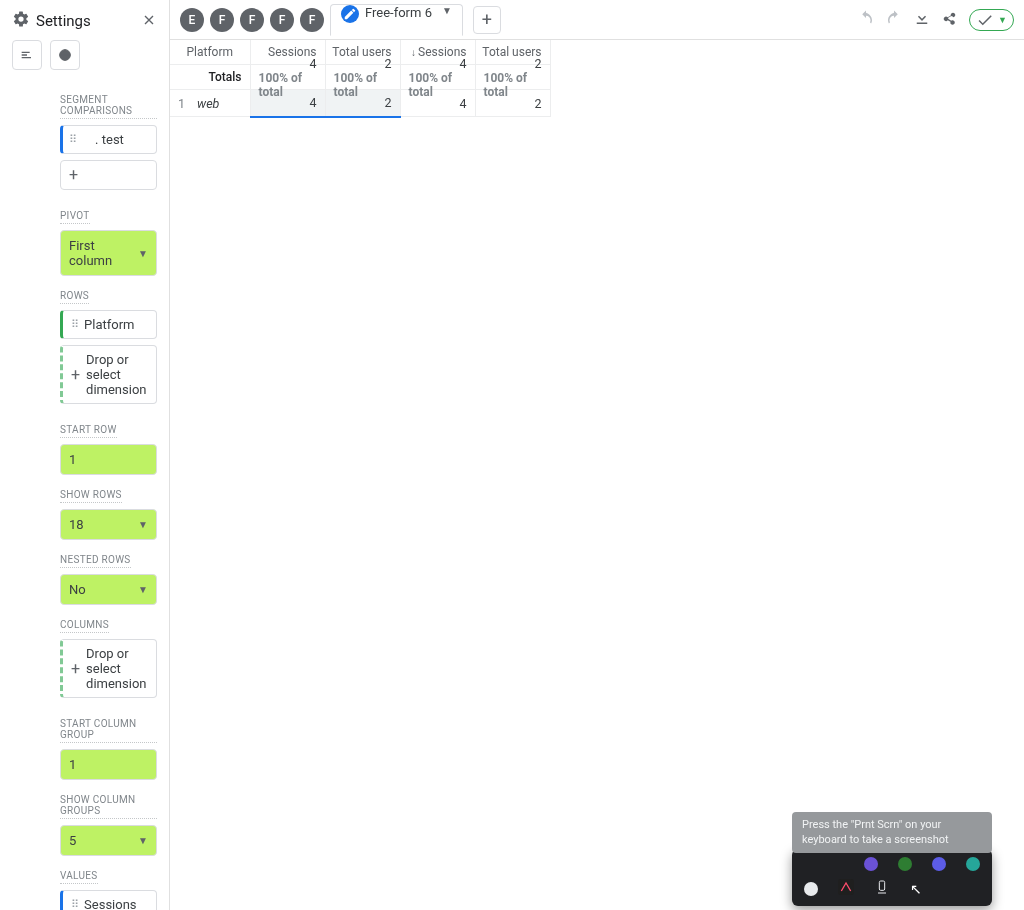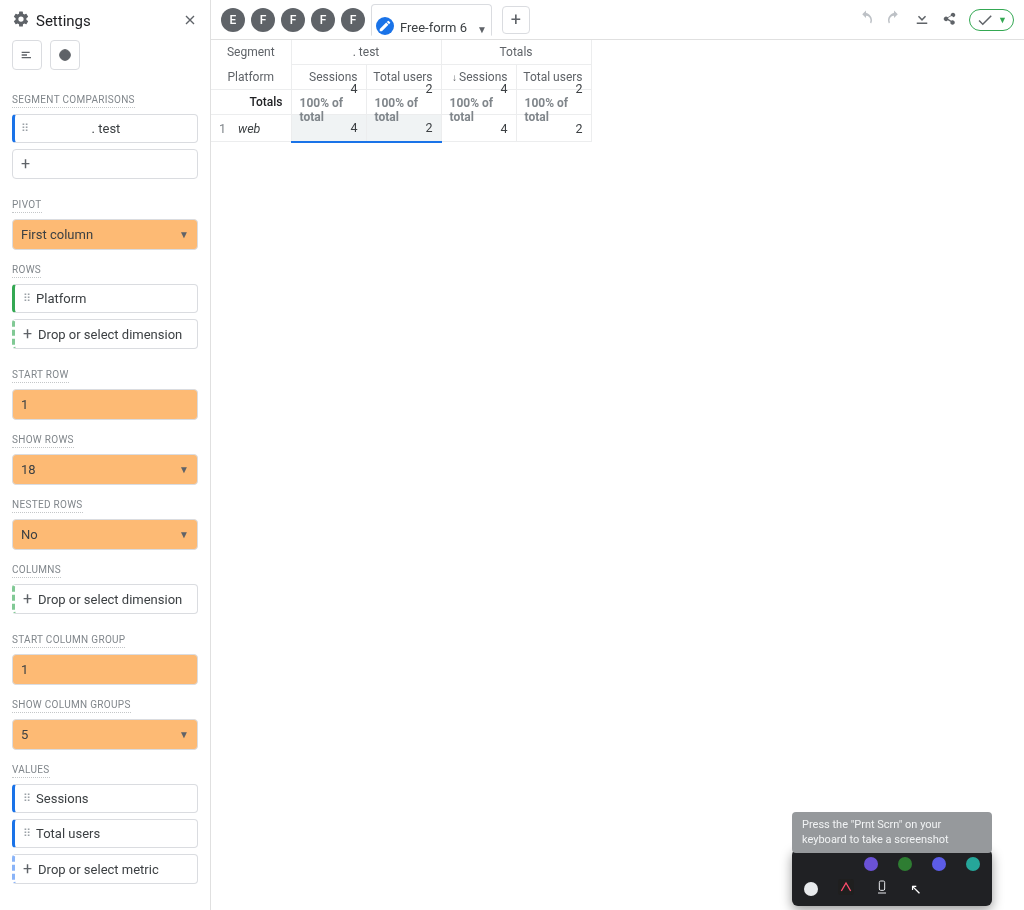--- a/index.html
+++ b/index.html
@@ -1,45 +1,45 @@
 <!DOCTYPE html>
 <html><head>
 <meta charset="utf-8">
 <style>
   * { box-sizing: border-box; }
   html, body { margin:0; padding:0; font-family: "Google Sans", Roboto, Arial, sans-serif; font-size:13px; color:#3c4043; background:#fff; height:910px; width:1024px; overflow:hidden;}
   body { display:flex; }
   
-  .sidebar { width:211px; border-right:1px solid #e0e0e0; display:flex; flex-direction:column; height:100%; }
+  .sidebar { width:170px; border-right:1px solid #e0e0e0; display:flex; flex-direction:column; height:100%; }
   .sidebar-header { display:flex; align-items:center; justify-content:space-between; padding:10px 12px 6px 12px; }
   .sidebar-header .title-group { display:flex; align-items:center; gap:6px; font-size:15px; color:#202124;}
   .gear svg { width:18px; height:18px; fill:#5f6368; }
   .close-btn { cursor:pointer; }
   .close-btn svg { width:16px; height:16px; stroke:#5f6368; stroke-width:2; fill:none;}
   .toolbar-row { display:flex; gap:8px; padding:2px 12px 10px 12px; }
   .tool-btn { width:30px; height:30px; border:1px solid #dadce0; border-radius:4px; display:flex; align-items:center; justify-content:center; background:#fff; cursor:pointer;}
   .tool-btn svg { width:16px; height:16px; fill:#5f6368; stroke:#5f6368;}
-  .scroll-area { flex:1; overflow-y:auto; padding:0 12px 12px 12px; }
+  .scroll-area { flex:1; overflow-y:auto; padding:0 12px 12px 12px;margin-left:48px; }
   .section-label { font-size:10px; letter-spacing:.3px; color:#80868b; text-transform:uppercase; margin-top:14px; margin-bottom:6px; border-bottom:1px dotted #c4c7c9; display:inline-block; padding-bottom:2px;}
   .chip { border:1px solid #dadce0; border-radius:4px; display:flex; align-items:center; padding:6px 8px; font-size:13px; color:#3c4043; background:#fff; margin-bottom:6px; position:relative; }
   .chip .handle { color:#9aa0a6; margin-right:6px; font-size:11px; letter-spacing:-1px;}
   .chip .handle::before { content:"⠿"; }
   .chip.accent-blue { border-left:3px solid #1a73e8; }
   .chip.accent-green { border-left:3px solid #34a853; }
   .chip.accent-blue-dashed { border-left:3px dashed #8ab4f8; }
   .chip.accent-green-dashed { border-left:3px dashed #81c995; }
   .chip.drop .plus { font-size:16px; color:#5f6368; margin-right:6px; line-height:1;}
   .chip.centered { justify-content:center;}
-  .input-like, .select-like { border:1px solid #dadce0; border-radius:4px; padding:7px 8px; font-size:13px; color:#3c4043; background:#fdba74; display:flex; align-items:center; justify-content:space-between; }
+  .input-like, .select-like { border:1px solid #dadce0; border-radius:4px; padding:7px 8px; font-size:13px; color:#3c4043; background:#bef264; display:flex; align-items:center; justify-content:space-between; }
   .select-like .caret { font-size:10px; color:#5f6368;}
   
   .main { flex:1; display:flex; flex-direction:column; min-width:0;}
   .tabs-bar { height:40px; border-bottom:1px solid #e0e0e0; display:flex; align-items:center; padding:0 10px; gap:6px; position:relative;}
   .tab-circle { width:24px; height:24px; border-radius:50%; background:#5f6368; color:#fff; font-size:12px; font-weight:500; display:flex; align-items:center; justify-content:center; cursor:pointer;}
-  .active-tab { border:1px solid #dadce0; border-bottom:1px solid #fff; border-radius:4px 4px 0 0; height:32px; margin-bottom:-1px; padding:0 4px; display:flex; align-items:flex-end; gap:6px; font-size:13px; color:#3c4043; cursor:pointer;}
+  .active-tab { border:1px solid #dadce0; border-bottom:1px solid #fff; border-radius:4px 4px 0 0; height:32px; margin-bottom:-1px; padding:0 10px; display:flex; align-items:flex-start; gap:6px; font-size:13px; color:#3c4043; cursor:pointer;}
   .active-tab .pencil svg{width:14px;height:14px;fill:#fff;}
   .pencil{background:#1a73e8;border-radius:50%;width:18px;height:18px;display:flex;align-items:center;justify-content:center;}
   .active-tab .caret{font-size:10px;color:#5f6368;margin-left:4px;}
   .add-tab { width:28px; height:28px; border:1px solid #dadce0; border-radius:4px; display:flex; align-items:center; justify-content:center; font-size:18px; color:#5f6368; cursor:pointer; margin-left:4px;}
   .tabs-right { position:absolute; right:10px; display:flex; align-items:center; gap:10px;}
   .tabs-right svg { width:18px; height:18px; fill:#5f6368; }
   .status-pill{border:1px solid #34a853;border-radius:12px;height:22px;padding:0 6px;display:flex;align-items:center;gap:4px;color:#34a853;font-size:12px;}
   .status-pill .caret{font-size:9px;}
   
   .canvas { flex:1; overflow:auto;}
@@ -228,31 +228,20 @@
             <path d="M9 16.2 4.8 12l-1.4 1.4L9 19 21 7l-1.4-1.4z"></path>
           </svg>
         <span class="caret">▼</span>
       </span>
     </div>
   </div>
 
   <div class="canvas">
     <table class="data">
       <tbody>
-          <tr>
-        <th class="colw-seg" style="border-bottom:none;">
-              <div class="hcell">Segment</div>
-            </th>
-        <th colspan="2">
-              <div class="hcell">. test</div>
-            </th>
-        <th colspan="2">
-              <div class="hcell">Totals</div>
-            </th>
-      </tr>
       <tr>
         <th class="colw-seg">
               <div class="hcell">Platform</div>
             </th>
         <th class="colw-m">
               <div class="hcell right">Sessions</div>
             </th>
         <th class="colw-m">
               <div class="hcell right">Total users</div>
             </th>

